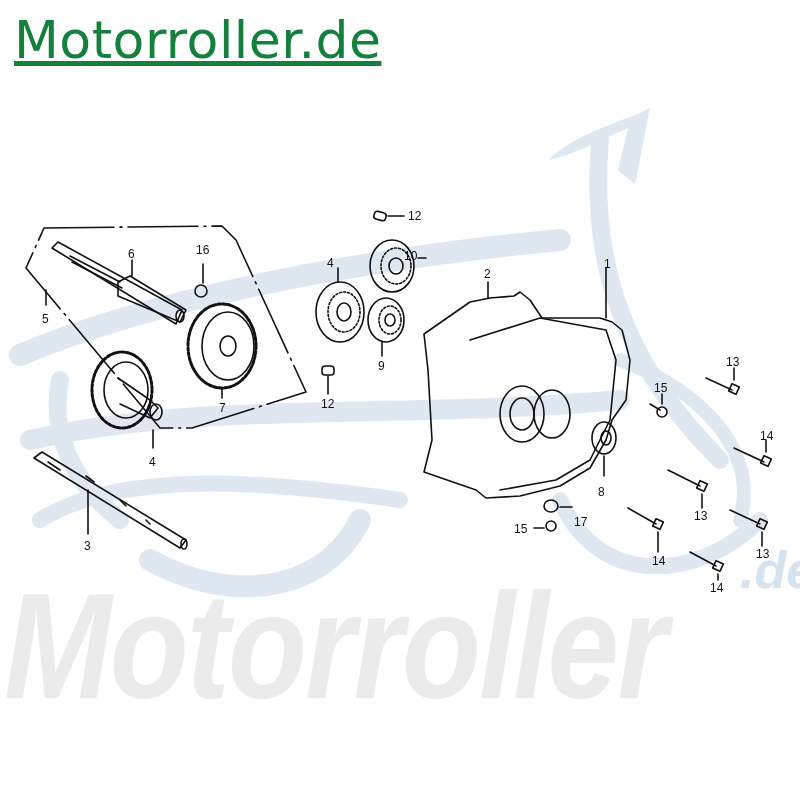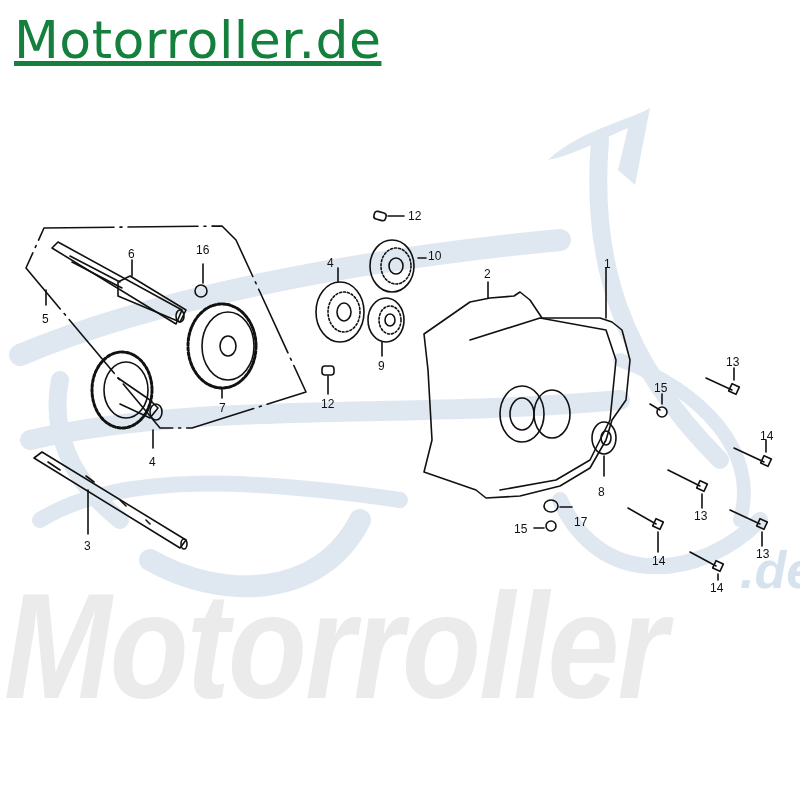--- a/index.html
+++ b/index.html
@@ -165,21 +165,21 @@
 <div>
   <span class="callout" style="left:604px;top:258px">1</span>
   <span class="callout" style="left:484px;top:268px">2</span>
   <span class="callout" style="left:84px;top:540px">3</span>
   <span class="callout" style="left:149px;top:456px">4</span>
   <span class="callout" style="left:42px;top:313px">5</span>
   <span class="callout" style="left:128px;top:248px">6</span>
   <span class="callout" style="left:219px;top:402px">7</span>
   <span class="callout" style="left:598px;top:486px">8</span>
   <span class="callout" style="left:378px;top:360px">9</span>
-  <span class="callout" style="left:428px;top:250px">10</span>
+  <span class="callout" style="left:404px;top:250px">10</span>
   <span class="callout" style="left:327px;top:257px">4</span>
   <span class="callout" style="left:408px;top:210px">12</span>
   <span class="callout" style="left:321px;top:398px">12</span>
   <span class="callout" style="left:726px;top:356px">13</span>
   <span class="callout" style="left:694px;top:510px">13</span>
   <span class="callout" style="left:756px;top:548px">13</span>
   <span class="callout" style="left:760px;top:430px">14</span>
   <span class="callout" style="left:652px;top:555px">14</span>
   <span class="callout" style="left:710px;top:582px">14</span>
   <span class="callout" style="left:654px;top:382px">15</span>

